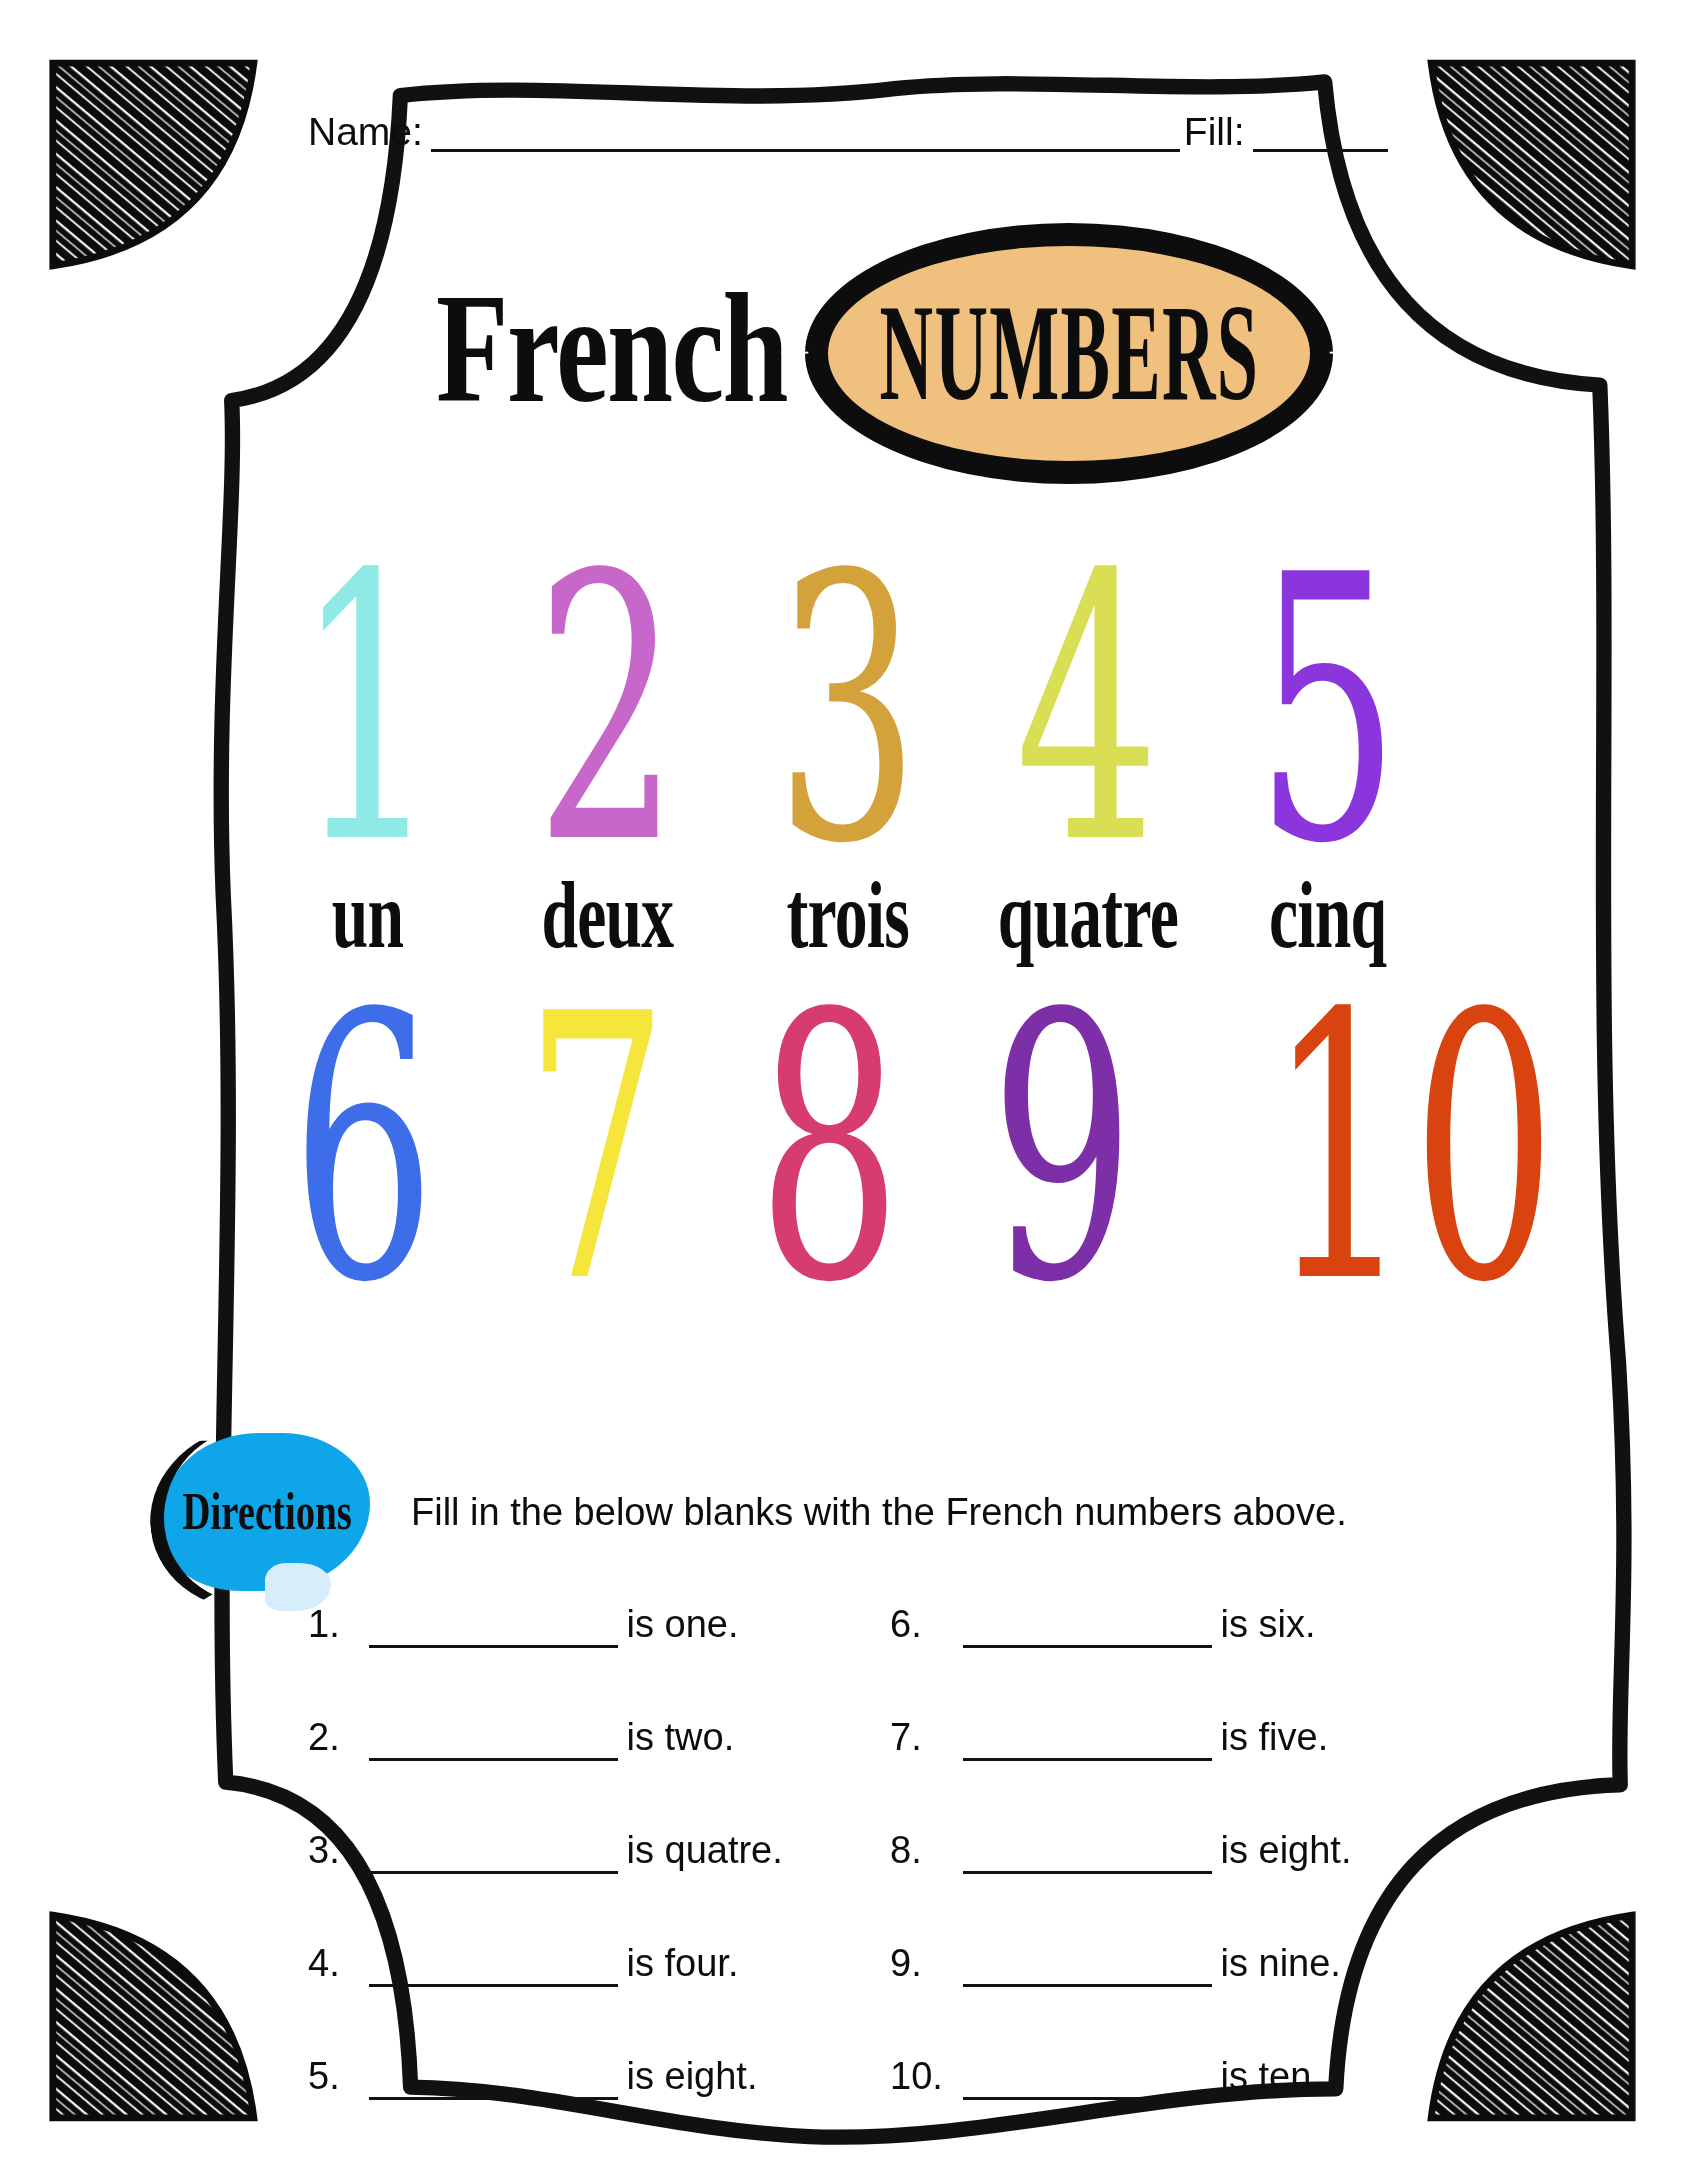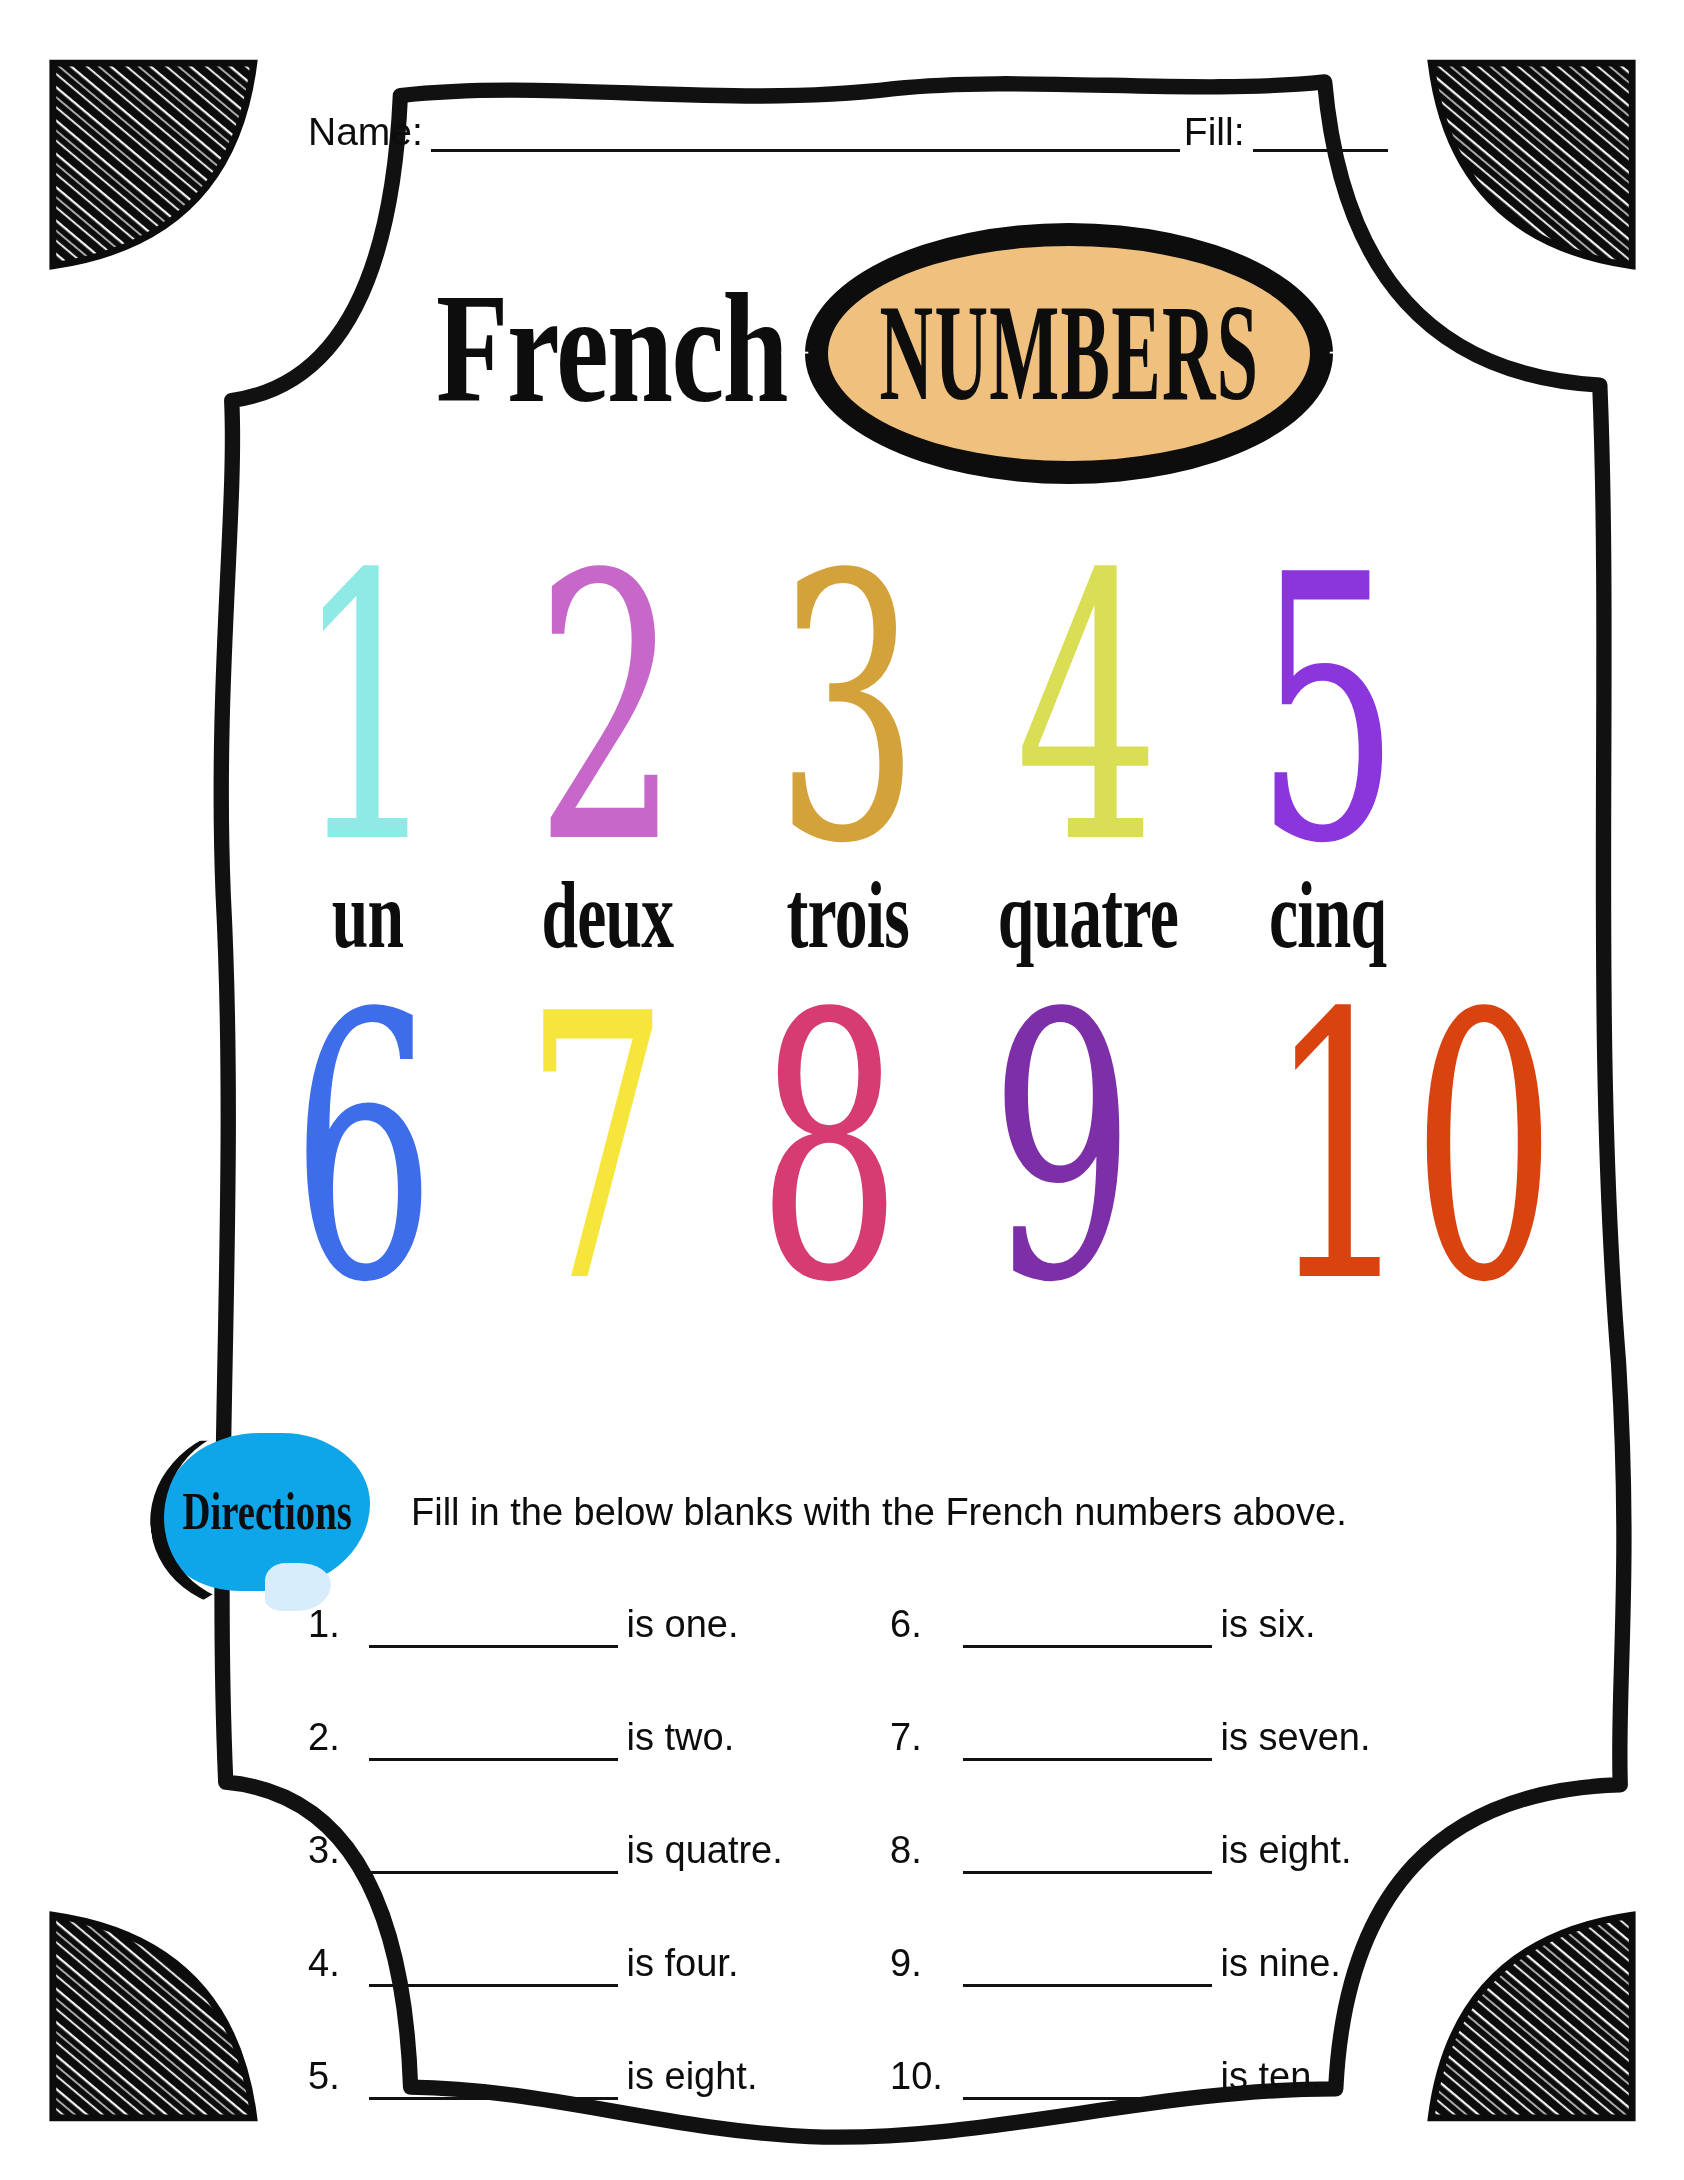--- a/index.html
+++ b/index.html
@@ -217,21 +217,21 @@
 
     <div class="ex-row">
       <div class="ex-item left">
         <span class="ex-num">2.</span>
         <span class="ex-blank"></span>
         <span class="ex-text">is two.</span>
       </div>
       <div class="ex-item right">
         <span class="ex-num">7.</span>
         <span class="ex-blank"></span>
-        <span class="ex-text">is seven.</span>
+        <span class="ex-text">is five.</span>
       </div>
     </div>
 
     <div class="ex-row">
       <div class="ex-item left">
         <span class="ex-num">3.</span>
         <span class="ex-blank"></span>
         <span class="ex-text">is quatre.</span>
       </div>
       <div class="ex-item right">

